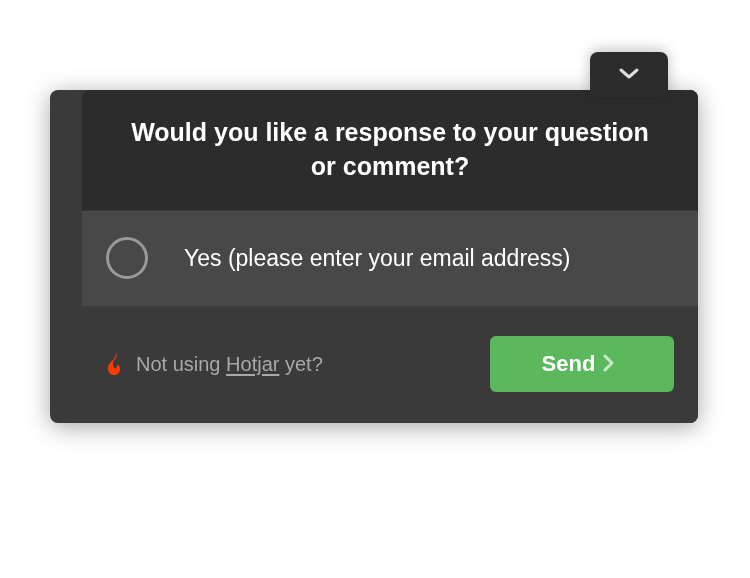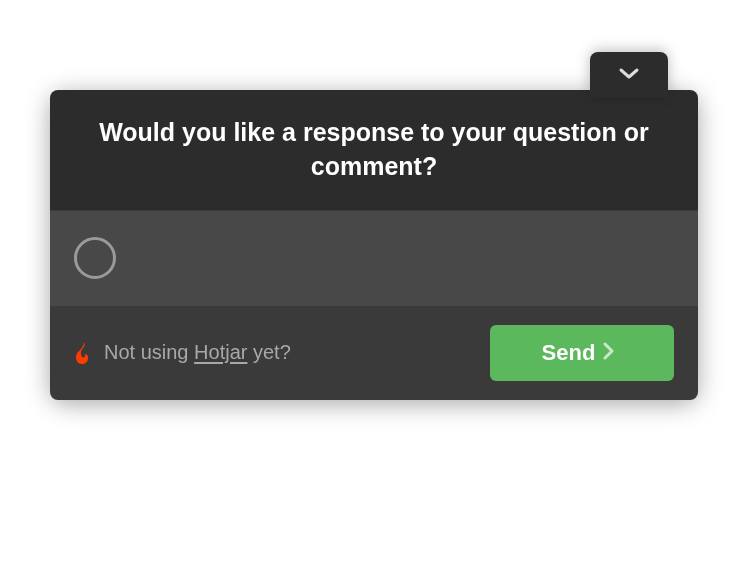--- a/index.html
+++ b/index.html
@@ -10,22 +10,23 @@
       background: #fff;
       position: relative;
       overflow: hidden;
     }
     .widget {
       position: absolute;
       left: 50px;
       top: 90px;
       width: 648px;
       background: #3a3a3a;
-      border-radius: 16px;
+      border-radius: 8px;
       box-shadow: 0 4px 24px rgba(0,0,0,0.35);
+      padding-left: 32px;
     }
     .tab {
       position: absolute;
       top: -38px;
       right: 30px;
       width: 78px;
       height: 45px;
       background: #2c2c2c;
       border-radius: 8px 8px 0 0;
       display: flex;
@@ -73,21 +74,21 @@
       border-color: #fff;
     }
     .option-label {
       color: #fff;
       font-size: 23px;
       font-weight: 400;
       margin-left: 36px;
     }
     .footer {
       background: #3a3a3a;
-      height: 94px;
+      height: 117px;
       display: flex;
       align-items: center;
       padding: 0 24px;
       border-radius: 0 0 8px 8px;
     }
     .branding {
       display: flex;
       align-items: center;
       gap: 10px;
       flex: 1;
@@ -137,20 +138,21 @@
   </div>
 
   <div class="header">
     <div class="header-title">Would you like a response to your question or comment?</div>
   </div>
 
   <div class="options">
 
     <div class="option">
       <span class="radio"></span>
+      <span class="option-label">Yes (please enter your email address)</span>
     </div>
 
 
   </div>
 
   <div class="footer">
     <div class="branding">
       <span class="flame">
         <svg width="20" height="24" viewBox="0 0 20 24">
           <path d="M10 1 C13 6 6 7 7 13 C7 17 11 18 11 14 C11 12 14 13 14 17 C14 21 11 23 8 23 C4 23 2 20 2 16 C2 10 10 8 10 1 Z" fill="#ff3c00"></path>

